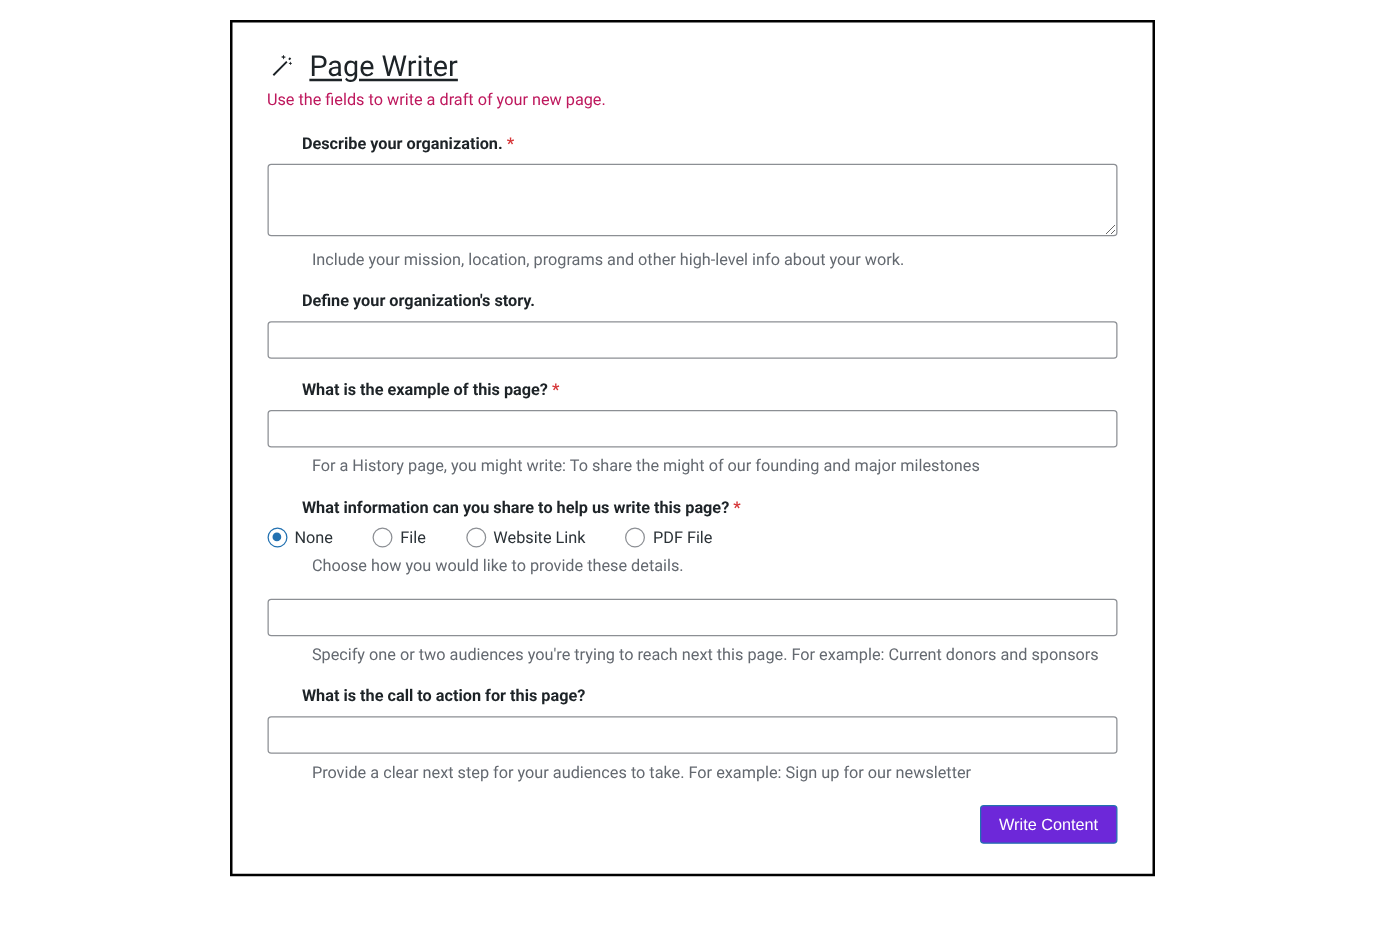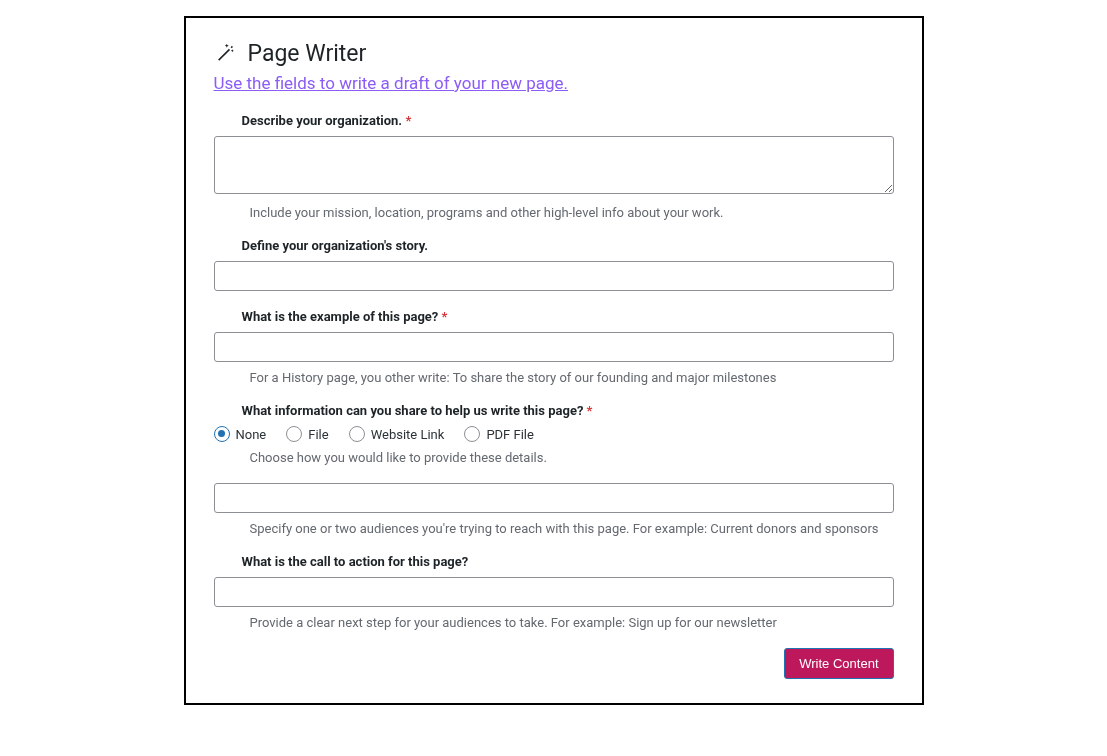--- a/index.html
+++ b/index.html
@@ -18,33 +18,33 @@
   .panel {
     width: 740px;
     border: 2px solid #000;
     padding: 22px 28px 24px 28px;
   }
   .header {
     display: flex;
     align-items: center;
     gap: 12px;
     margin-bottom: 4px;
+    text-decoration: underline;
   }
   .header svg { width: 22px; height: 22px; fill: #1d2327; }
   .header h1 {
     font-size: 23px;
     font-weight: 400;
     margin: 0;
     color: #1d2327;
   }
   .subhead {
-    font-size: 17px;
-    color: #8b5cf6;
+    font-size: 13px;
+    color: #be185d;
     margin: 6px 0 20px 0;
-    text-decoration: underline;
   }
   .field { margin-bottom: 18px; }
   .field-label {
     font-size: 13px;
     font-weight: 700;
     color: #1d2327;
     display: block;
     margin-bottom: 8px;
     padding-left: 28px;
   }
@@ -66,21 +66,21 @@
     font-family: inherit;
   }
   .helper {
     font-size: 13px;
     color: #646970;
     margin: 8px 0 0 0;
     padding-left: 36px;
   }
   .radio-row {
     display: flex;
-    gap: 20px;
+    gap: 32px;
     align-items: center;
     margin: 4px 0 2px 0;
   }
   .radio-item {
     display: inline-flex;
     align-items: center;
     gap: 6px;
     font-size: 13px;
     color: #2c3338;
     cursor: pointer;
@@ -102,21 +102,21 @@
   .radio-item input[type=radio]:checked::after {
     content: "";
     position: absolute;
     top: 3px; left: 3px;
     width: 7px; height: 7px;
     background: #2271b1;
     border-radius: 50%;
   }
   .actions { text-align: right; margin-top: 4px; }
   .btn-primary {
-    background: #be185d;
+    background: #6d28d9;
     color: #fff;
     border: 1px solid #2271b1;
     border-radius: 3px;
     padding: 7px 14px;
     font-size: 13px;
     cursor: pointer;
   }
 </style>
 </head>
 <body>
@@ -146,21 +146,21 @@
     <label class="field-label">Define your organization's story.</label>
     <input type="text" class="text-input" style="">
   </div>
 
   <div class="field">
     <label class="field-label">
       <span>What is the example of this page?</span>
       <span class="req"> *</span>
     </label>
     <input type="text" class="text-input" style="">
-    <p class="helper">For a History page, you other write: To share the story of our founding and major milestones</p>
+    <p class="helper">For a History page, you might write: To share the might of our founding and major milestones</p>
   </div>
 
   <div class="field">
     <label class="field-label">
       <span>What information can you share to help us write this page?</span>
       <span class="req"> *</span>
     </label>
     <div class="radio-row">
       <label class="radio-item">
         <input type="radio" name="info" checked="" style="">
@@ -177,21 +177,21 @@
       <label class="radio-item">
         <input type="radio" name="info" style="">
         <span>PDF File</span>
       </label>
     </div>
     <p class="helper">Choose how you would like to provide these details.</p>
   </div>
 
   <div class="field">
     <input type="text" class="text-input" style="">
-    <p class="helper">Specify one or two audiences you're trying to reach with this page. For example: Current donors and sponsors</p>
+    <p class="helper">Specify one or two audiences you're trying to reach next this page. For example: Current donors and sponsors</p>
   </div>
 
   <div class="field">
     <label class="field-label">What is the call to action for this page?</label>
     <input type="text" class="text-input" style="">
     <p class="helper">Provide a clear next step for your audiences to take. For example: Sign up for our newsletter</p>
   </div>
 
   <div class="actions">
     <button class="btn-primary">Write Content</button>

